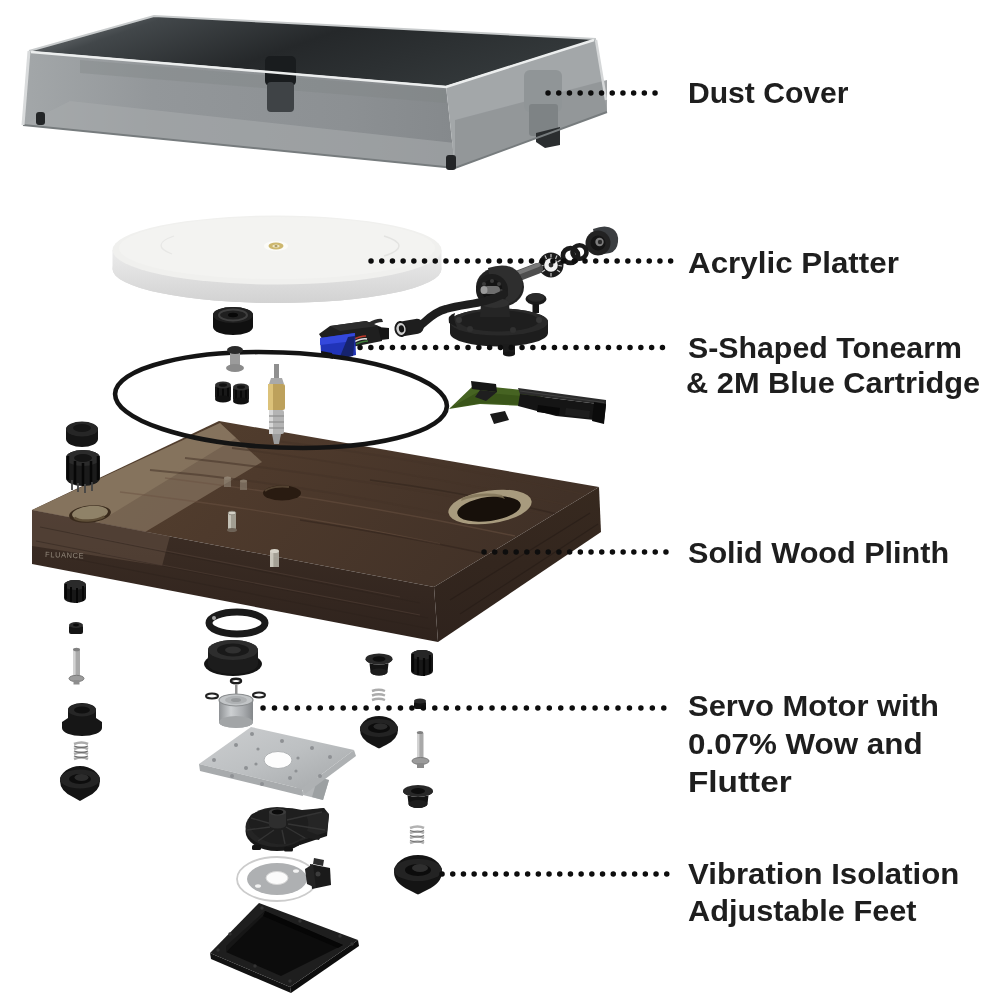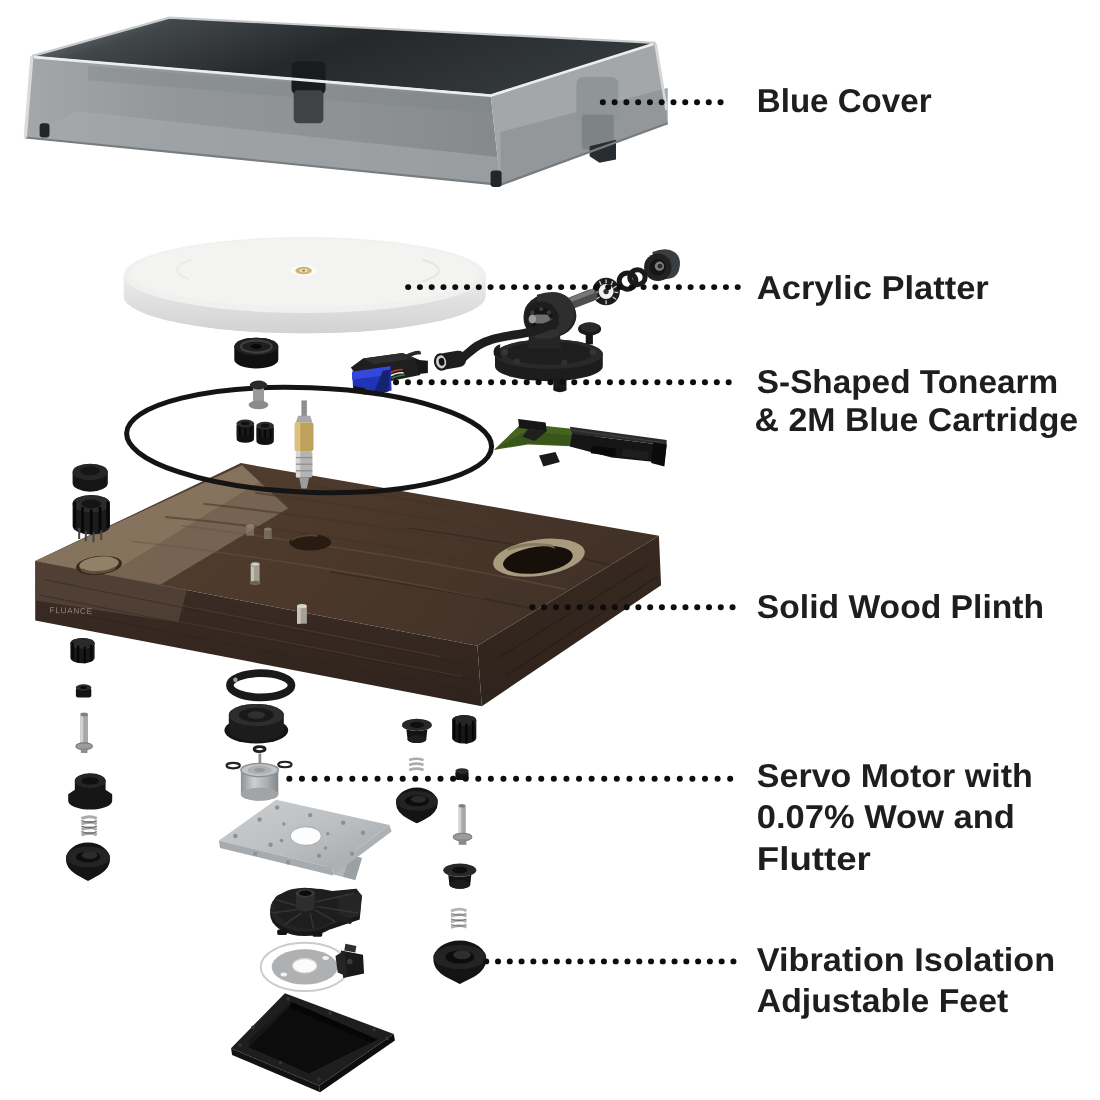--- a/index.html
+++ b/index.html
@@ -547,21 +547,21 @@
 <g stroke="#0d0d0d" stroke-width="5.4" stroke-linecap="round">
   <line x1="548" y1="93" x2="655.4" y2="93" stroke-dasharray="0.1 10.6"></line>
   <line x1="371" y1="261" x2="671" y2="261" stroke-dasharray="0.1 10.6"></line>
   <line x1="360" y1="347.5" x2="667.2" y2="347.5" stroke-dasharray="0.1 10.7"></line>
   <line x1="484" y1="552" x2="666.2" y2="552" stroke-dasharray="0.1 10.6"></line>
   <line x1="263" y1="708" x2="664.2" y2="708" stroke-dasharray="0.1 11.35"></line>
   <line x1="442" y1="874" x2="667.1" y2="874" stroke-dasharray="0.1 10.6"></line>
 </g>
 </svg>
 
-<div class="lbl" style="top:78px;transform:scaleX(1.003)">Blue Cover</div>
+<div class="lbl" style="top:78px;transform:scaleX(1.003)">Dust Cover</div>
 <div class="lbl" style="top:248px;transform:scaleX(1.045)">Acrylic Platter</div>
 <div class="lbl" style="top:332.5px;transform:scaleX(1.010)">S-Shaped Tonearm</div>
 <div class="lbl" style="top:367.5px;left:686px;transform:scaleX(1.026)">&amp; 2M Blue Cartridge</div>
 <div class="lbl" style="top:537.5px;transform:scaleX(1.020)">Solid Wood Plinth</div>
 <div class="lbl" style="top:690.5px;transform:scaleX(1.031)">Servo Motor with</div>
 <div class="lbl" style="top:728.5px;transform:scaleX(1.045)">0.07% Wow and</div>
 <div class="lbl" style="top:766.5px;transform:scaleX(1.111)">Flutter</div>
 <div class="lbl" style="top:858.5px;transform:scaleX(1.039)">Vibration Isolation</div>
 <div class="lbl" style="top:895.5px;transform:scaleX(1.023)">Adjustable Feet</div>
 </div>

